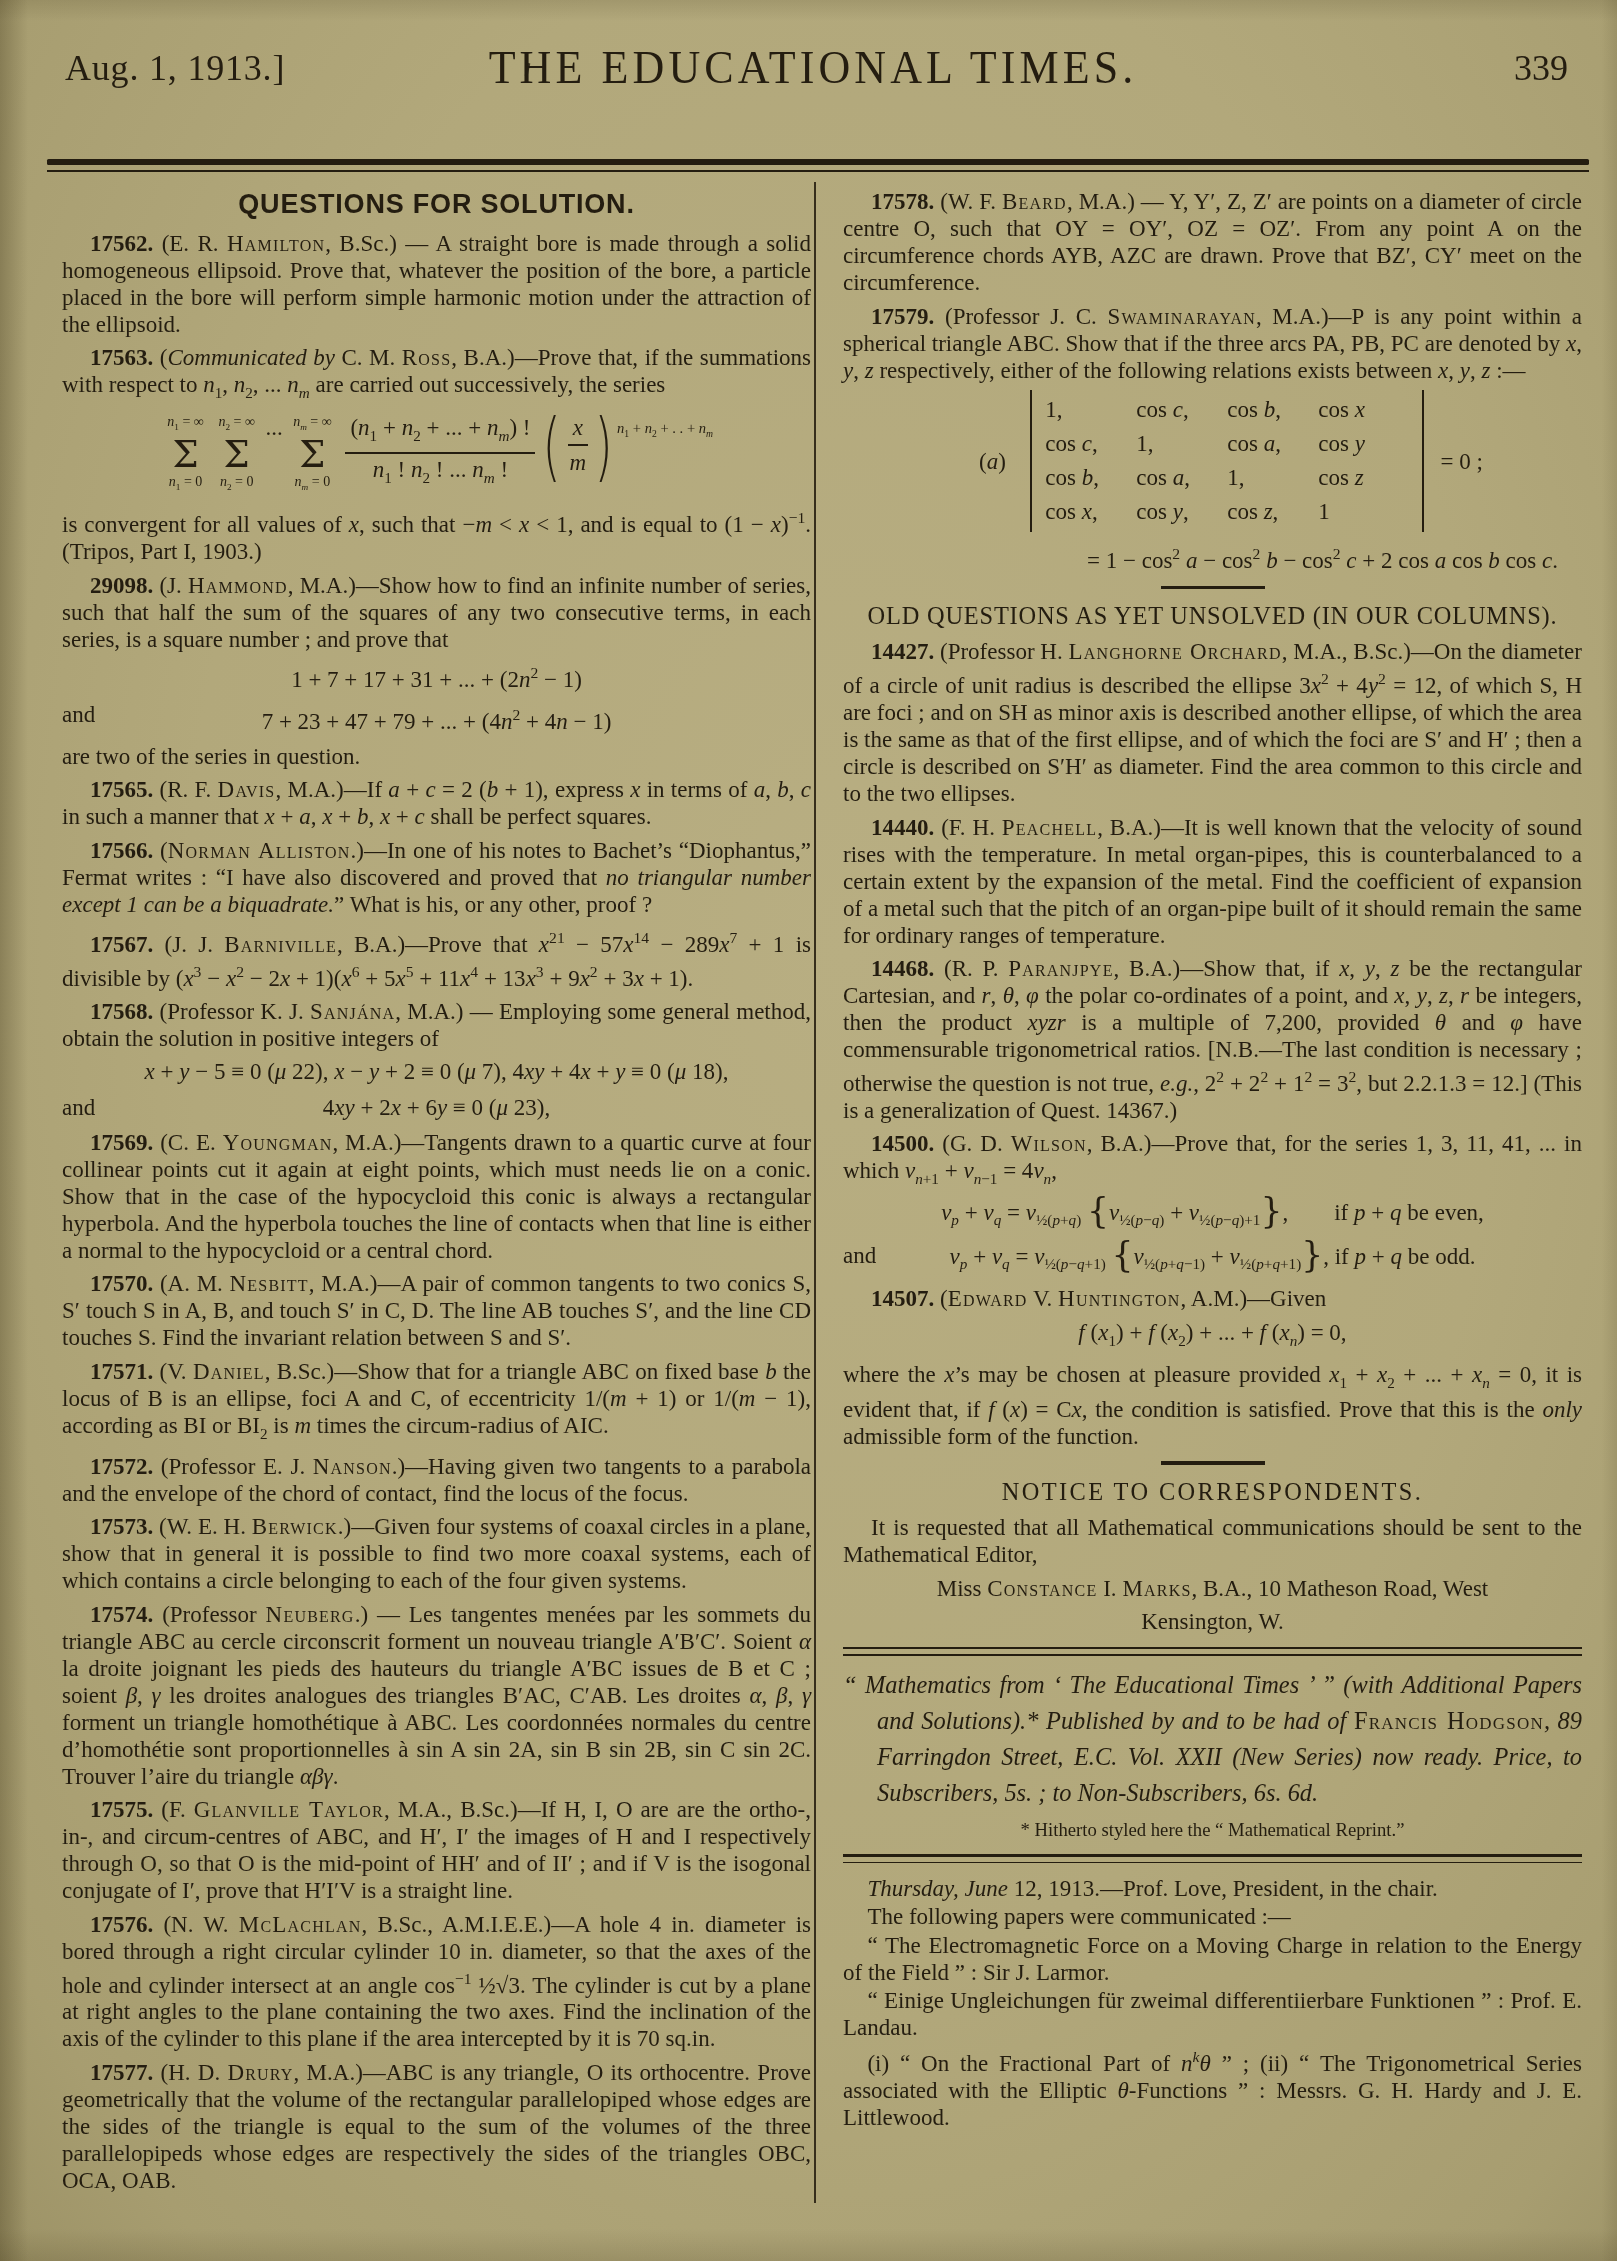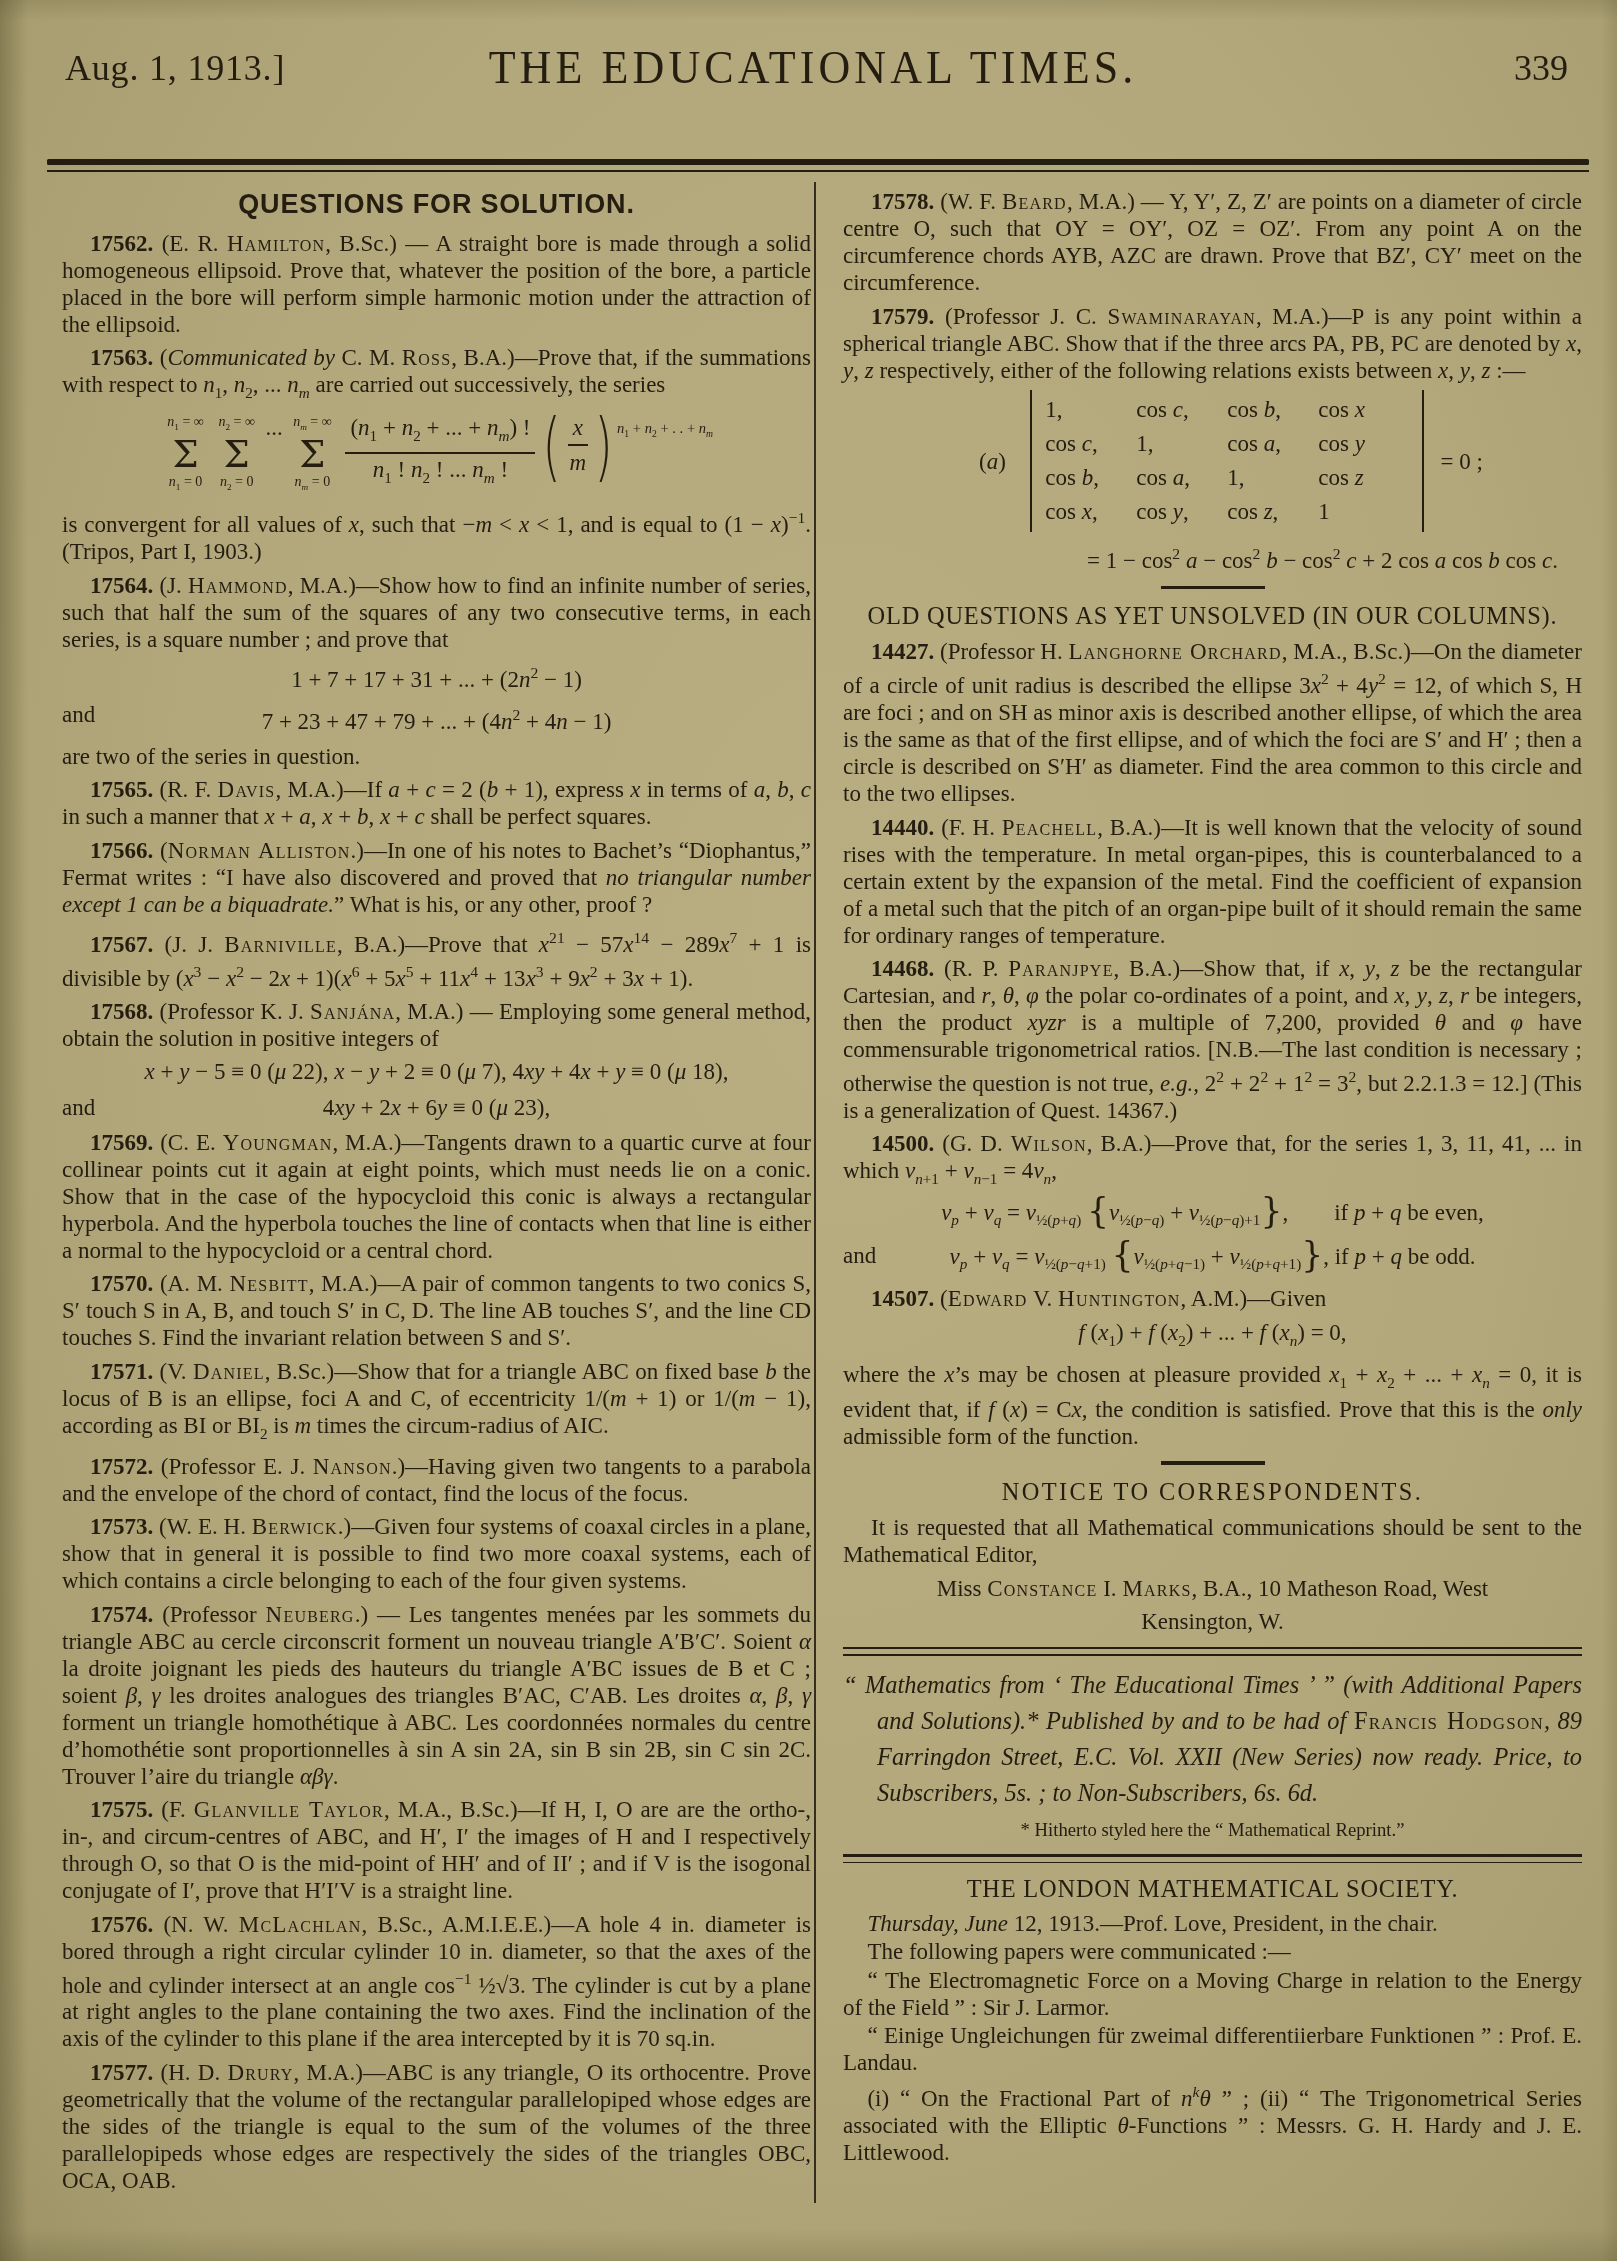--- a/index.html
+++ b/index.html
@@ -123,21 +123,21 @@
         <span class="bigparen">(</span>
         <span class="frac">
           <span class="fn"><i>x</i></span>
           <span class="fd"><i>m</i></span>
         </span>
         <span class="bigparen">)</span>
         <span class="bigexp"><i>n</i><sub>1</sub> + <i>n</i><sub>2</sub> + . . + <i>n</i><sub><i>m</i></sub></span>
       </div>
     <p class="cont">is convergent for all values of <i>x</i>, such that  −<i>m</i> &lt; <i>x</i> &lt; 1,  and is equal to (1 − <i>x</i>)<sup>−1</sup>.   (Tripos, Part I, 1903.)</p>
 
-    <p class="q"><b>17564.</b>  (J. <span class="sc">Hammond</span>, M.A.)—Show how to find an infinite number of series, such that half the sum of the squares of any two consecutive terms, in each series, is a square number ; and prove that</p>
+    <p class="q"><b>29098.</b>  (J. <span class="sc">Hammond</span>, M.A.)—Show how to find an infinite number of series, such that half the sum of the squares of any two consecutive terms, in each series, is a square number ; and prove that</p>
     <p class="formula">1 + 7 + 17 + 31 + ... + (2<i>n</i><sup>2</sup> − 1)</p>
     <p class="formula"><span class="andlbl">and</span>7 + 23 + 47 + 79 + ... + (4<i>n</i><sup>2</sup> + 4<i>n</i> − 1)</p>
     <p class="cont">are two of the series in question.</p>
 
     <p class="q"><b>17565.</b>  (R. F. <span class="sc">Davis</span>, M.A.)—If  <i>a</i> + <i>c</i> = 2 (<i>b</i> + 1),  express <i>x</i> in terms of <i>a</i>, <i>b</i>, <i>c</i> in such a manner that <i>x</i> + <i>a</i>, <i>x</i> + <i>b</i>, <i>x</i> + <i>c</i> shall be perfect squares.</p>
     <p class="q"><b>17566.</b>  (<span class="sc">Norman Alliston</span>.)—In one of his notes to Bachet’s “Diophantus,” Fermat writes : “I have also discovered and proved that <i>no triangular number except 1 can be a biquadrate.</i>”   What is his, or any other, proof ?</p>
     <p class="q"><b>17567.</b>  (J. J. <span class="sc">Barniville</span>, B.A.)—Prove that <i>x</i><sup>21</sup> − 57<i>x</i><sup>14</sup> − 289<i>x</i><sup>7</sup> + 1 is divisible by (<i>x</i><sup>3</sup> − <i>x</i><sup>2</sup> − 2<i>x</i> + 1)(<i>x</i><sup>6</sup> + 5<i>x</i><sup>5</sup> + 11<i>x</i><sup>4</sup> + 13<i>x</i><sup>3</sup> + 9<i>x</i><sup>2</sup> + 3<i>x</i> + 1).</p>
 
     <p class="q"><b>17568.</b>  (Professor K. J. <span class="sc">Sanjána</span>, M.A.) — Employing some general method, obtain the solution in positive integers of</p>
     <p class="formula"><i>x</i> + <i>y</i> − 5 ≡ 0 (<i>μ</i> 22),   <i>x</i> − <i>y</i> + 2 ≡ 0 (<i>μ</i> 7),   4<i>xy</i> + 4<i>x</i> + <i>y</i> ≡ 0 (<i>μ</i> 18),</p>
@@ -213,21 +213,20 @@
       </div>
 
     <p class="ad">“ <i>Mathematics from</i> ‘ <i>The Educational Times</i> ’ ”  (<i>with Additional Papers and Solutions</i>).*   <i>Published by and to be had of</i> <span class="sc up">Francis Hodgson</span>, 89 <i>Farringdon Street, E.C.   Vol.</i> XXII (<i>New Series</i>) <i>now ready.   Price, to Subscribers,</i> 5<i>s.</i> ; <i>to Non-Subscribers,</i> 6<i>s.</i> 6<i>d.</i></p>
     <p class="fnote">* Hitherto styled here the “ Mathematical Reprint.”</p>
 
     <div class="drule">
         <div class="a"></div>
         <div class="b"></div>
       </div>
 
-    <h3 class="serifhead lmshead">THE LONDON MATHEMATICAL SOCIETY.</h3>
     <p class="lms"><i>Thursday, June</i> 12, 1913.—Prof. Love, President, in the chair.</p>
     <p class="lms">The following papers were communicated :—</p>
     <p class="lms">“ The Electromagnetic Force on a Moving Charge in relation to the Energy of the Field ” :  Sir J. Larmor.</p>
     <p class="lms">“ Einige Ungleichungen für zweimal differentiierbare Funktionen ” :  Prof. E. Landau.</p>
     <p class="lms">(i) “ On the Fractional Part of <i>n<sup>k</sup>θ</i> ” ;  (ii) “ The Trigonometrical Series associated with the Elliptic <i>θ</i>-Functions ” :  Messrs. G. H. Hardy and J. E. Littlewood.</p>
 
   </div>
 
 </div>
 

